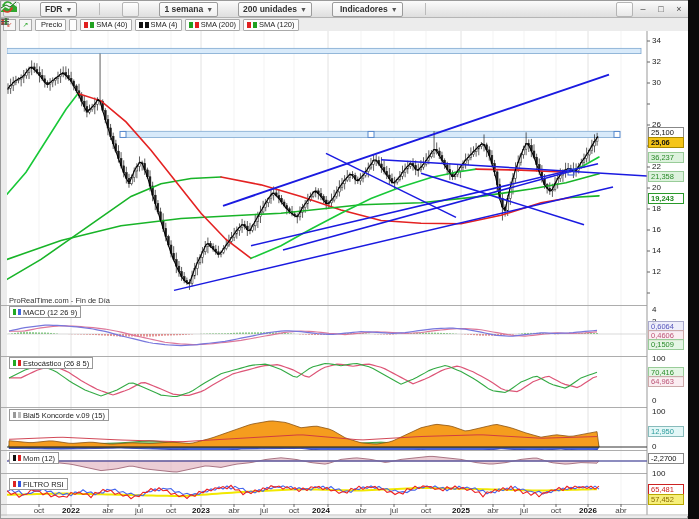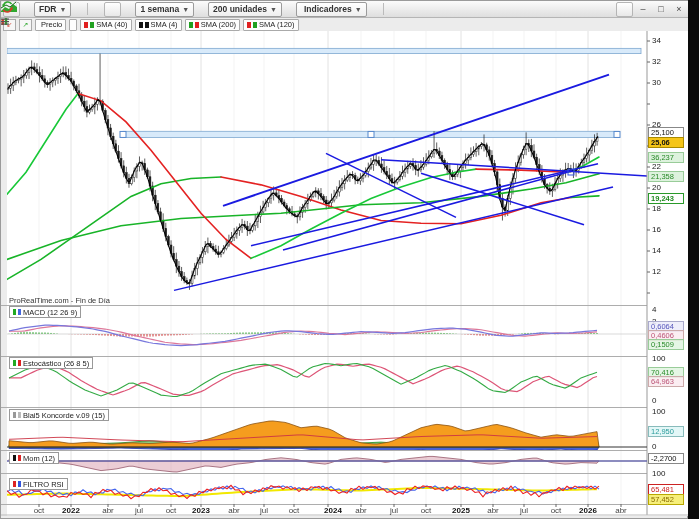--- a/index.html
+++ b/index.html
@@ -2,21 +2,21 @@
 <html><head>
 <meta charset="utf-8">
 <style>
   html,body{margin:0;padding:0;background:#0a0a0a;}
   #stage{position:relative;width:699px;height:519px;overflow:hidden;background:#0a0a0a;
          font-family:"Liberation Sans",sans-serif;-webkit-font-smoothing:antialiased;}
   #win{position:absolute;left:0;top:0;width:688px;height:519px;background:#ececec;border:1px solid #9a9a9a;box-sizing:border-box;}
   
   #titlebar{position:absolute;left:0;top:0;width:688px;height:17px;
     background:linear-gradient(#fbfbfb,#dedede);border-bottom:1px solid #b5b5b5;
-    display:flex;align-items:center;gap:14px;padding:0 2px;box-sizing:border-box;font-size:8.5px;color:#222;}
+    display:flex;align-items:center;gap:20px;padding:0 2px;box-sizing:border-box;font-size:8.5px;color:#222;}
   .dd{display:inline-flex;align-items:center;gap:3px;background:linear-gradient(#ffffff,#efefef);
     border:1px solid #9b9b9b;border-radius:2px;height:13px;padding:0 4px;font-weight:bold;color:#333;}
   .dd .arr{font-size:7px;color:#555;}
   .tbtn{display:inline-flex;align-items:center;justify-content:center;height:13px;min-width:15px;
     border:1px solid #b5b5b5;border-radius:2px;background:linear-gradient(#fff,#e8e8e8);}
   .sep{width:1px;height:12px;background:#bbb;margin:0 2px;}
   #winbtns{margin-left:auto;display:flex;align-items:center;gap:2px;}
   .wbtn{width:14px;height:12px;display:inline-flex;align-items:center;justify-content:center;
     font-size:9px;color:#444;border:1px solid transparent;}
   
@@ -947,21 +947,21 @@
           <span class="vlab v-greenbox" style="left:647px;top:192px;min-width:30px;">19,243</span>
           <span class="tlab" style="left:38px;top:505px;">oct</span>
           <span class="tlab year" style="left:70px;top:505px;">2022</span>
           <span class="tlab" style="left:107px;top:505px;">abr</span>
           <span class="tlab" style="left:138px;top:505px;">jul</span>
           <span class="tlab" style="left:170px;top:505px;">oct</span>
           <span class="tlab year" style="left:200px;top:505px;">2023</span>
           <span class="tlab" style="left:233px;top:505px;">abr</span>
           <span class="tlab" style="left:263px;top:505px;">jul</span>
           <span class="tlab" style="left:293px;top:505px;">oct</span>
-          <span class="tlab year" style="left:332px;top:505px;">2024</span>
+          <span class="tlab year" style="left:320px;top:505px;">2024</span>
           <span class="tlab" style="left:360px;top:505px;">abr</span>
           <span class="tlab" style="left:393px;top:505px;">jul</span>
           <span class="tlab" style="left:425px;top:505px;">oct</span>
           <span class="tlab year" style="left:460px;top:505px;">2025</span>
           <span class="tlab" style="left:492px;top:505px;">abr</span>
           <span class="tlab" style="left:523px;top:505px;">jul</span>
           <span class="tlab" style="left:555px;top:505px;">oct</span>
           <span class="tlab year" style="left:587px;top:505px;">2026</span>
           <span class="tlab" style="left:620px;top:505px;">abr</span>
           <span class="pchip" style="left:8px;top:305px;">

